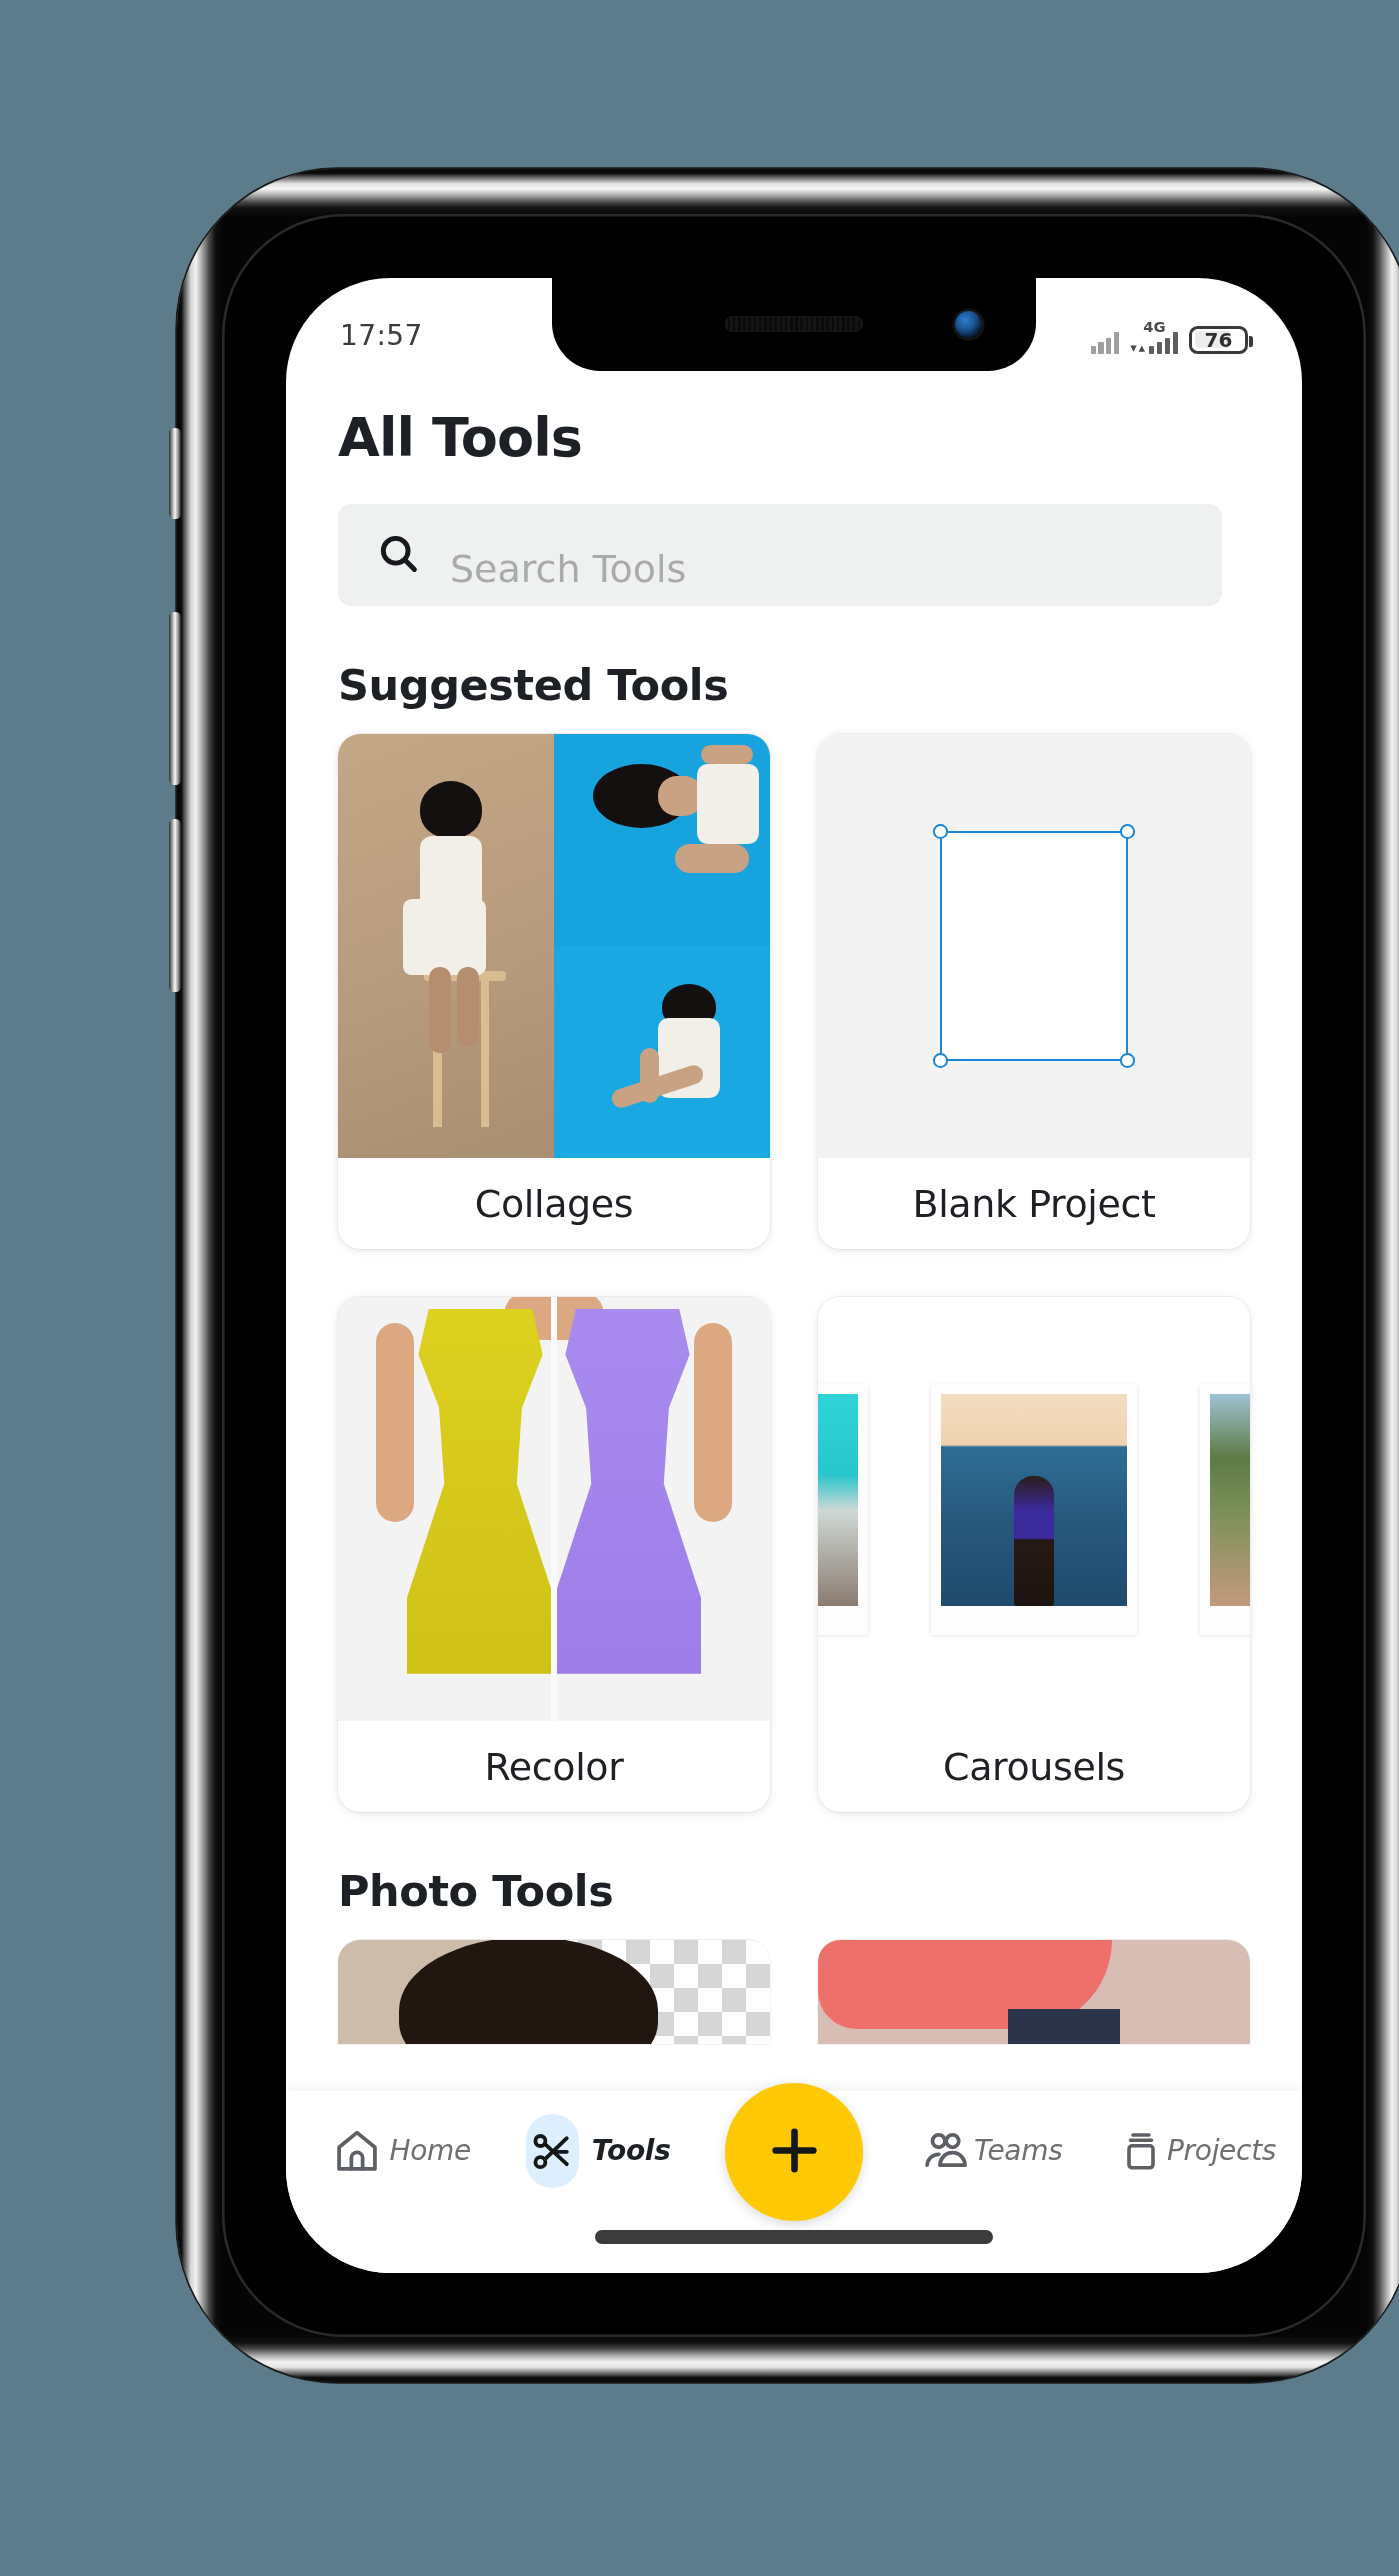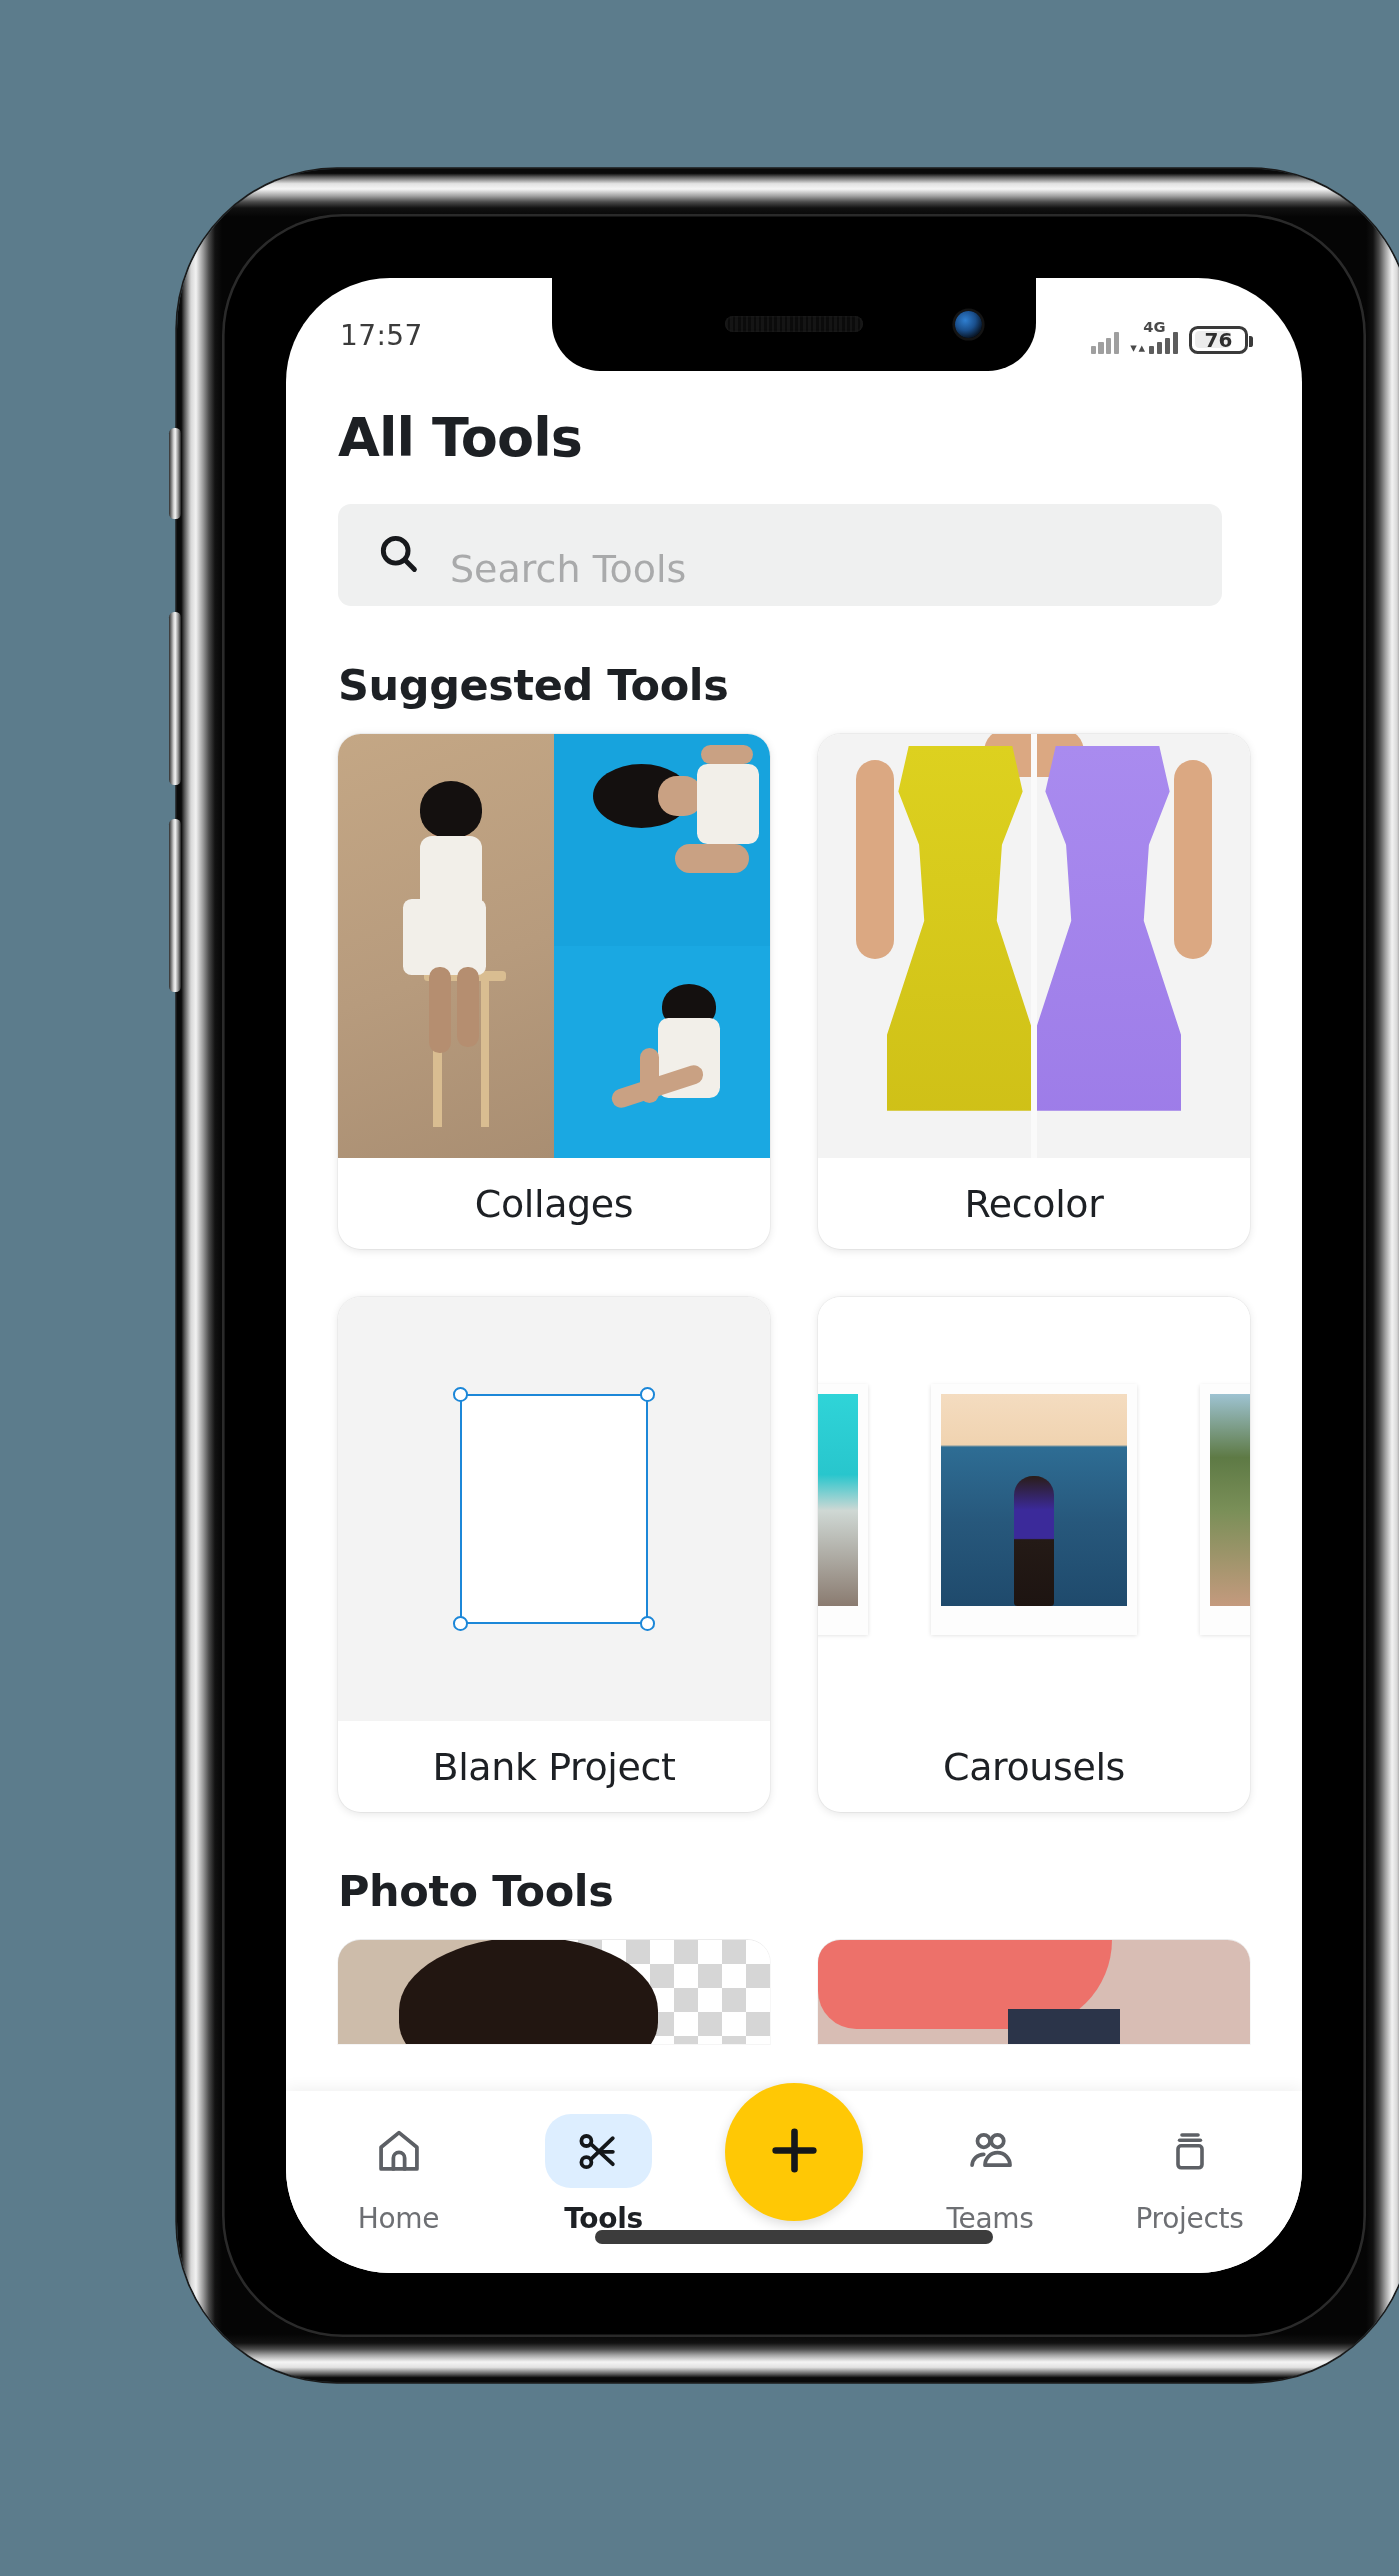--- a/index.html
+++ b/index.html
@@ -260,22 +260,23 @@
   }
 
   
   .navbar{
     position:relative; height:182px; background:#fff;
     box-shadow:0 -1.7px 15.6px rgba(0,0,0,.07);
     display:flex; align-items:flex-start; justify-content:space-between;
     padding:15.6px 40px 0 40px; z-index:30;
   }
   .navitem{
-    width:145px; display:flex; flex-direction:column; align-items:center; gap:14px;
+    width:145px; display:flex; flex-direction:row; align-items:center; gap:2px;
     padding-top:7px;
+    font-style:italic;
   }
   .nav-icon-wrap{
     width:107px; height:74px; display:flex; align-items:center; justify-content:center;
     border-radius:26px;
   }
   .nav-icon-wrap.active{ background:#ddeeff; }
   .nav-label{ font-size:28px; color:#6d6f73; letter-spacing:-0.3px; }
   .nav-label.active{ color:#1d2024; font-weight:600;margin-left:11px; }
 
   .fab{
@@ -383,50 +384,50 @@
                       <div class="fig white-top" style="left:48%;top:34%;width:62px;height:80px;border-radius:10.4px;"></div>
                       <div class="fig skin" style="left:26%;top:62%;width:95px;height:19px;border-radius:10.4px;transform:rotate(-18deg);"></div>
                       <div class="fig skin" style="left:40%;top:48%;width:19px;height:55px;border-radius:10.4px;"></div>
                     </div>
                   </div>
                 </div>
                 <div class="card-label">Collages</div>
               </div>
 
               <div class="card">
+                <div class="card-thumb t-blank">
+                  <div class="blank-rect">
+                    <span class="handle tl"></span>
+                    <span class="handle tr"></span>
+                    <span class="handle bl"></span>
+                    <span class="handle br"></span>
+                  </div>
+                </div>
+                <div class="card-label">Blank Project</div>
+              </div>
+
+              <div class="card">
                 <div class="card-thumb t-recolor">
                   <div class="dress-wrap">
                     <div class="arm" style="left:-31px;top:26px;width:38px;height:199px;"></div>
                     <div class="arm" style="right:-31px;top:26px;width:38px;height:199px;"></div>
                     <div class="arm" style="left:97px;top:-5.2px;width:100px;height:48px;border-radius:22.5px;"></div>
                     <div class="dress-half l">
                         <div class="dress-body"></div>
                       </div>
                     <div class="dress-half r">
                         <div class="dress-body"></div>
                       </div>
                   </div>
                   <div class="split-line"></div>
                 </div>
                 <div class="card-label">Recolor</div>
               </div>
 
               <div class="card">
-                <div class="card-thumb t-blank">
-                  <div class="blank-rect">
-                    <span class="handle tl"></span>
-                    <span class="handle tr"></span>
-                    <span class="handle bl"></span>
-                    <span class="handle br"></span>
-                  </div>
-                </div>
-                <div class="card-label">Blank Project</div>
-              </div>
-
-              <div class="card">
                 <div class="card-thumb t-carousel">
                   <div class="polaroid pola-left">
                       <div class="pic"></div>
                     </div>
                   <div class="polaroid pola-right">
                       <div class="pic"></div>
                     </div>
                   <div class="polaroid pola-center">
                     <div class="pic">
                         <div class="ocean-figure"></div>

